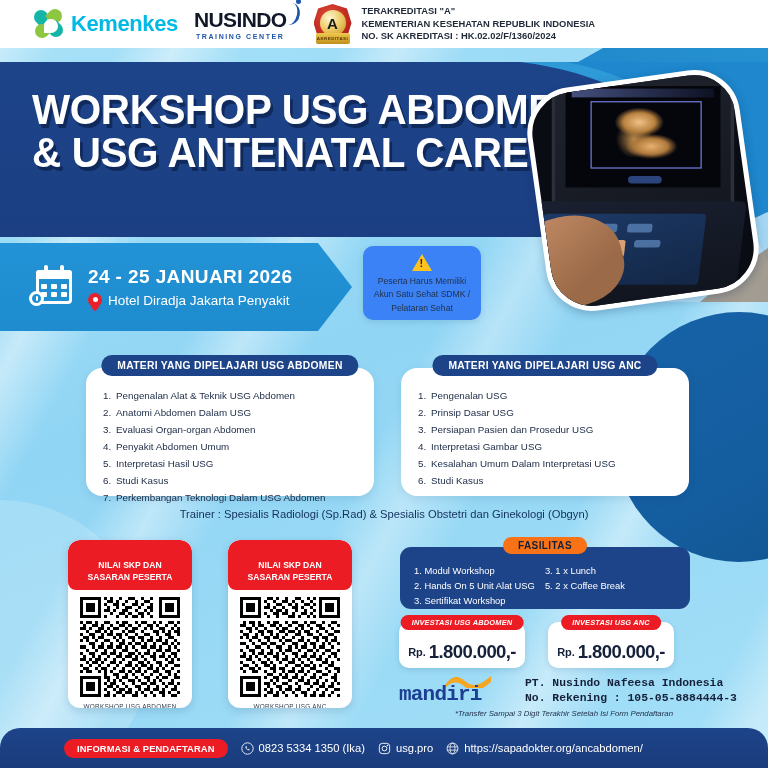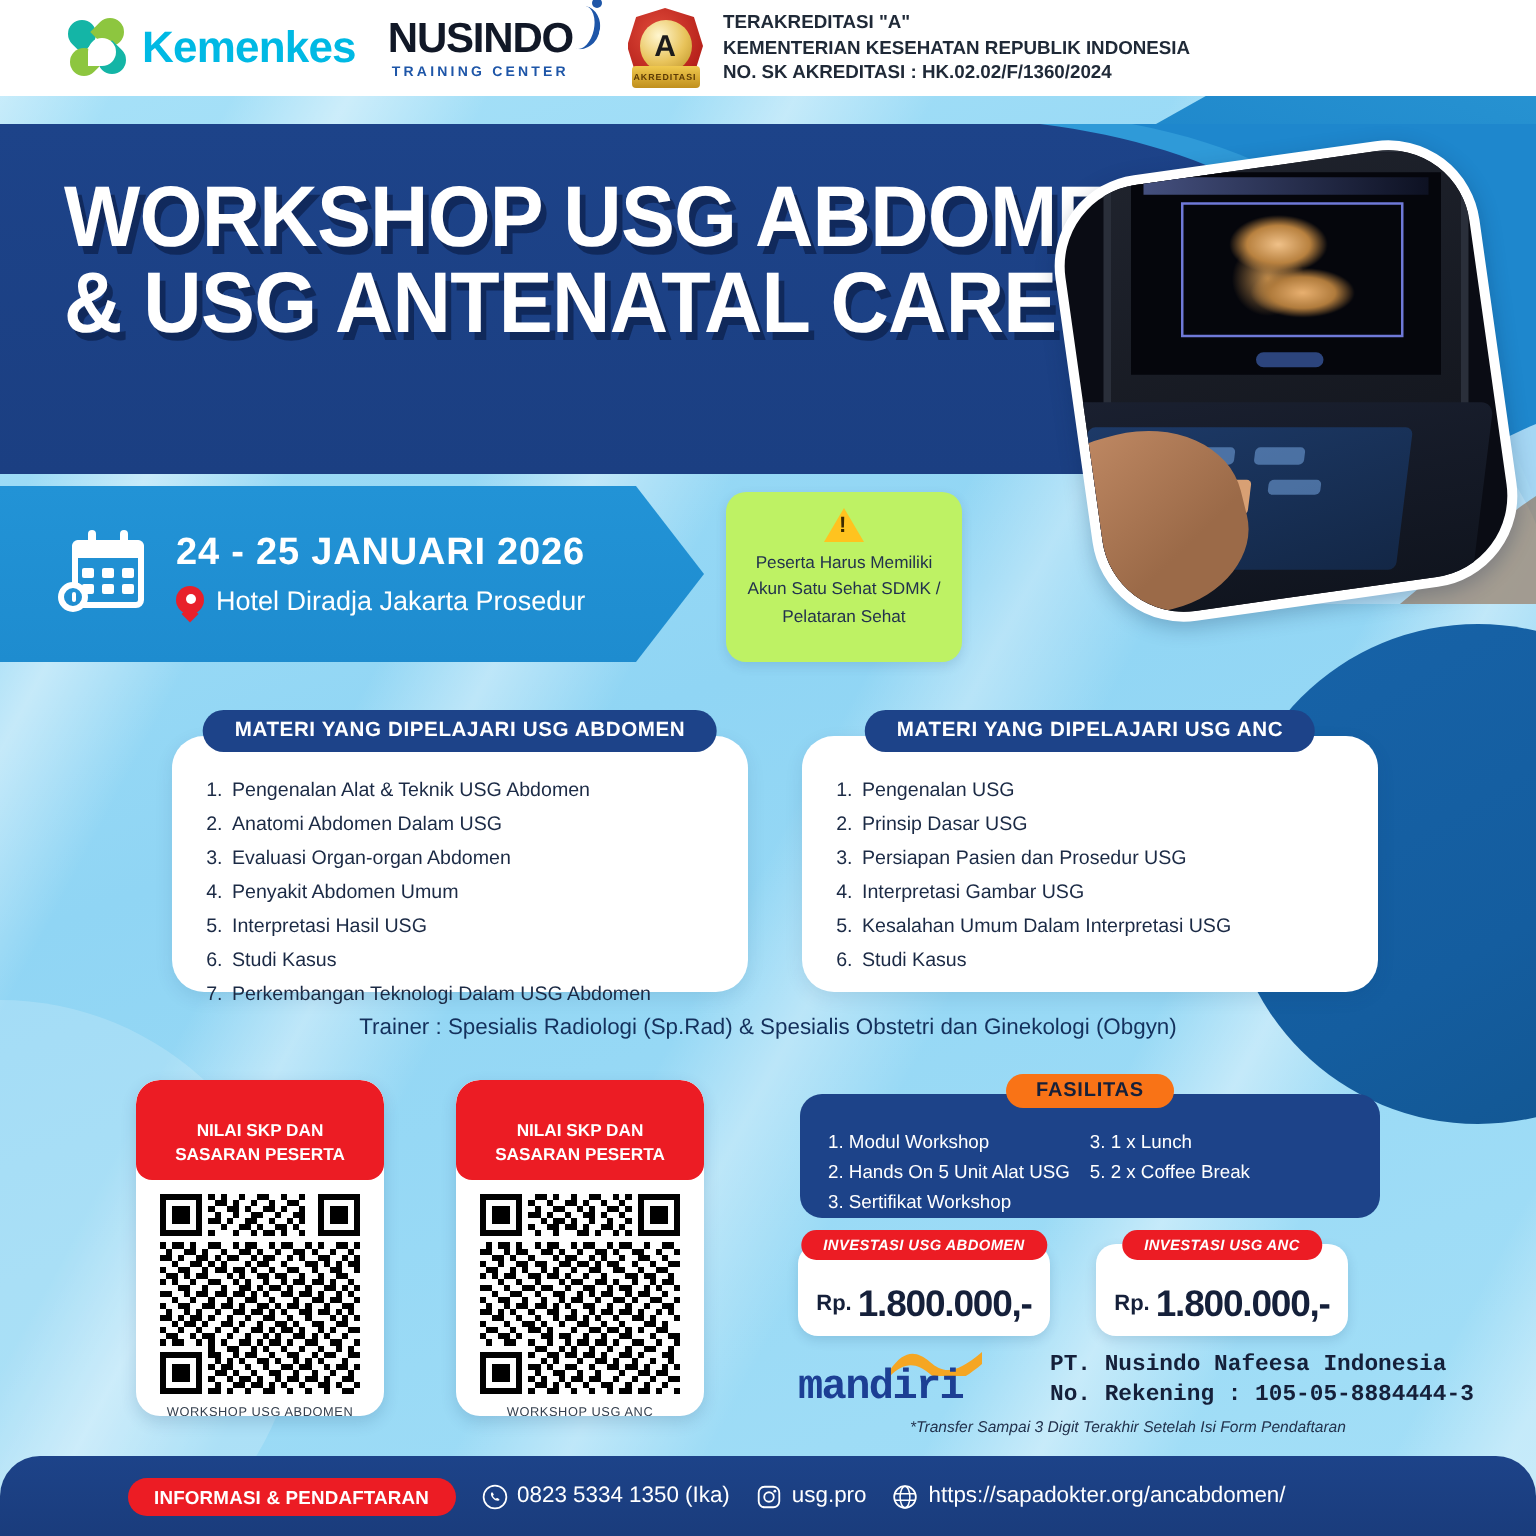--- a/index.html
+++ b/index.html
@@ -266,22 +266,22 @@
     content:''; position:absolute; left:4.5px; top:4px; width:5px; height:5px;
     border-radius:50%; background:#ffffff;
   }
   .pin::before {
     content:''; position:absolute; left:4px; bottom:-3px; width:6px; height:6px;
     background:#e8202a; transform: rotate(45deg);
   }
 
   
   .note {
-    position: absolute; left: 363px; top: 246px; width: 118px; height: 85px;
-    background: #bef264; border-radius: 10px; z-index: 5;
+    position: absolute; left: 363px; top: 246px; width: 118px; height: 74px;
+    background: #3b82f6; border-radius: 10px; z-index: 5;
     display: flex; flex-direction: column; align-items: center;
     padding-top: 8px;
     box-shadow: 0 2px 6px rgba(10,40,90,0.12);
   }
   .warn-tri {
     width: 0; height: 0; border-left: 10px solid transparent;
     border-right: 10px solid transparent; border-bottom: 17px solid #ffc31f;
     position: relative; margin-bottom: 4px;
   }
   .warn-tri::after {
@@ -513,21 +513,21 @@
         <i style="left:0;top:8px"></i>
           <i style="left:10px;top:8px"></i>
           <i style="left:20px;top:8px"></i>
       </div>
       <div class="clock"></div>
     </div>
     <div class="date-text">
       <div class="date-l2">24 - 25 JANUARI 2026</div>
       <div class="date-venue">
         <span class="pin"></span>
-        <span>Hotel Diradja Jakarta Prosedur</span>
+        <span>Hotel Diradja Jakarta Penyakit</span>
       </div>
     </div>
   </div>
 
   <div class="note">
     <div class="warn-tri"></div>
     <div class="note-text">Peserta Harus Memiliki Akun Satu Sehat SDMK / Pelataran Sehat</div>
   </div>
 
   <div class="materi materi-a">

